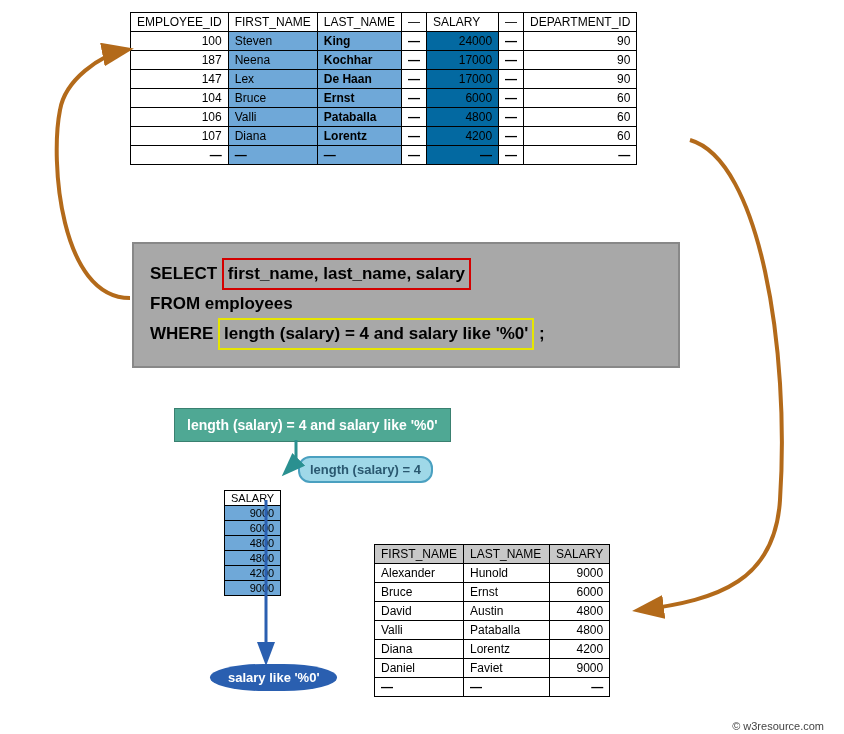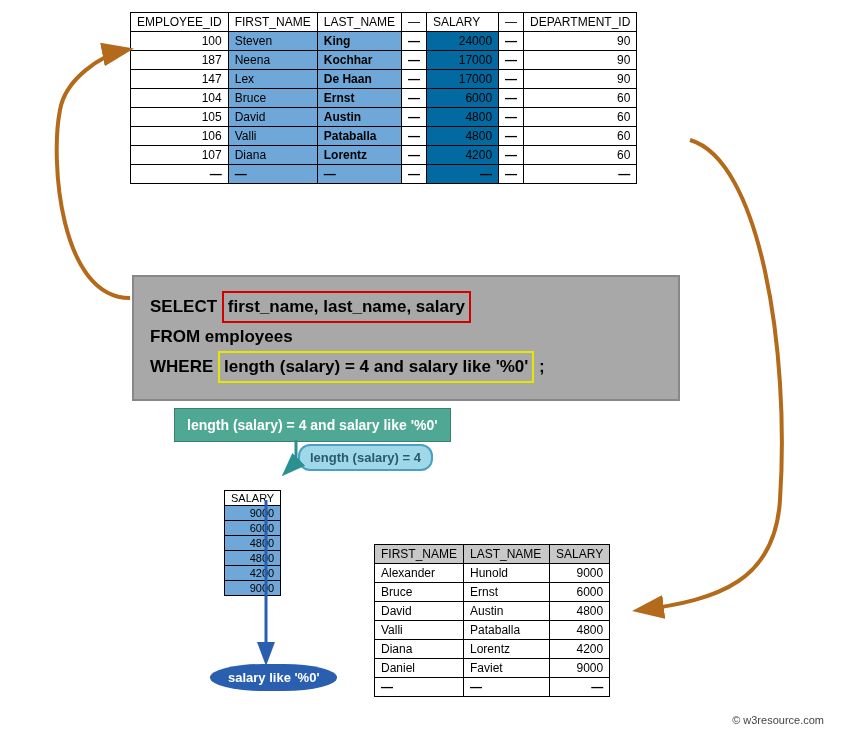--- a/index.html
+++ b/index.html
@@ -41,39 +41,38 @@
     left: 132px;
     width: 548px;
     height: 126px;
     background: #a8a8a8;
     border: 2px solid #888;
     font-size: 17px;
     font-weight: bold;
     padding: 14px 16px;
     line-height: 28px;
     color: #000;
-    margin-top: 33px;
   }
   .hl-red { border: 2px solid #d40000; padding: 0 4px; display: inline-block; }
   .hl-yel { border: 2px solid #e6e600; padding: 0 4px; display: inline-block; }
 
   .cond-box {
     position: absolute;
     top: 408px;
     left: 174px;
     background: #4fa894;
     color: #fff;
     font-size: 14px;
     font-weight: bold;
     padding: 8px 12px;
     border: 1px solid #3a8070;
   }
   .len-box {
     position: absolute;
-    top: 444px;
+    top: 456px;
     left: 298px;
     background: #9fd8e8;
     color: #2a5870;
     border: 2px solid #4aa0c0;
     border-radius: 12px;
     padding: 4px 10px;
     font-size: 13px;
     font-weight: bold;
   }
   .like-box {
@@ -115,21 +114,21 @@
     border: 1px solid #000;
     padding: 2px 6px;
   }
   .res-table th { background: #c8c8c8; font-weight: normal; text-align: left; }
   .r-fn { width: 86px; }
   .r-ln { width: 86px; }
   .r-sal { width: 60px; text-align: right; }
 
   .copyright {
     position: absolute;
-    bottom: 8px;
+    bottom: 2px;
     right: 20px;
     font-size: 11px;
     color: #444;
   }
   svg.overlay {
     position: absolute;
     top: 0; left: 0;
     width: 844px; height: 734px;
     pointer-events: none;
   }
@@ -177,29 +176,20 @@
         <td class="c-sal">17000</td>
         <td class="c-dash dash">—</td>
         <td class="c-dep">90</td>
       </tr>
       <tr>
         <td class="c-id">104</td>
         <td class="c-fn">Bruce</td>
         <td class="c-ln">Ernst</td>
         <td class="c-dash dash">—</td>
         <td class="c-sal">6000</td>
-        <td class="c-dash dash">—</td>
-        <td class="c-dep">60</td>
-      </tr>
-      <tr>
-        <td class="c-id">105</td>
-        <td class="c-fn">David</td>
-        <td class="c-ln">Austin</td>
-        <td class="c-dash dash">—</td>
-        <td class="c-sal">4800</td>
         <td class="c-dash dash">—</td>
         <td class="c-dep">60</td>
       </tr>
       <tr>
         <td class="c-id">106</td>
         <td class="c-fn">Valli</td>
         <td class="c-ln">Pataballa</td>
         <td class="c-dash dash">—</td>
         <td class="c-sal">4800</td>
         <td class="c-dash dash">—</td>

